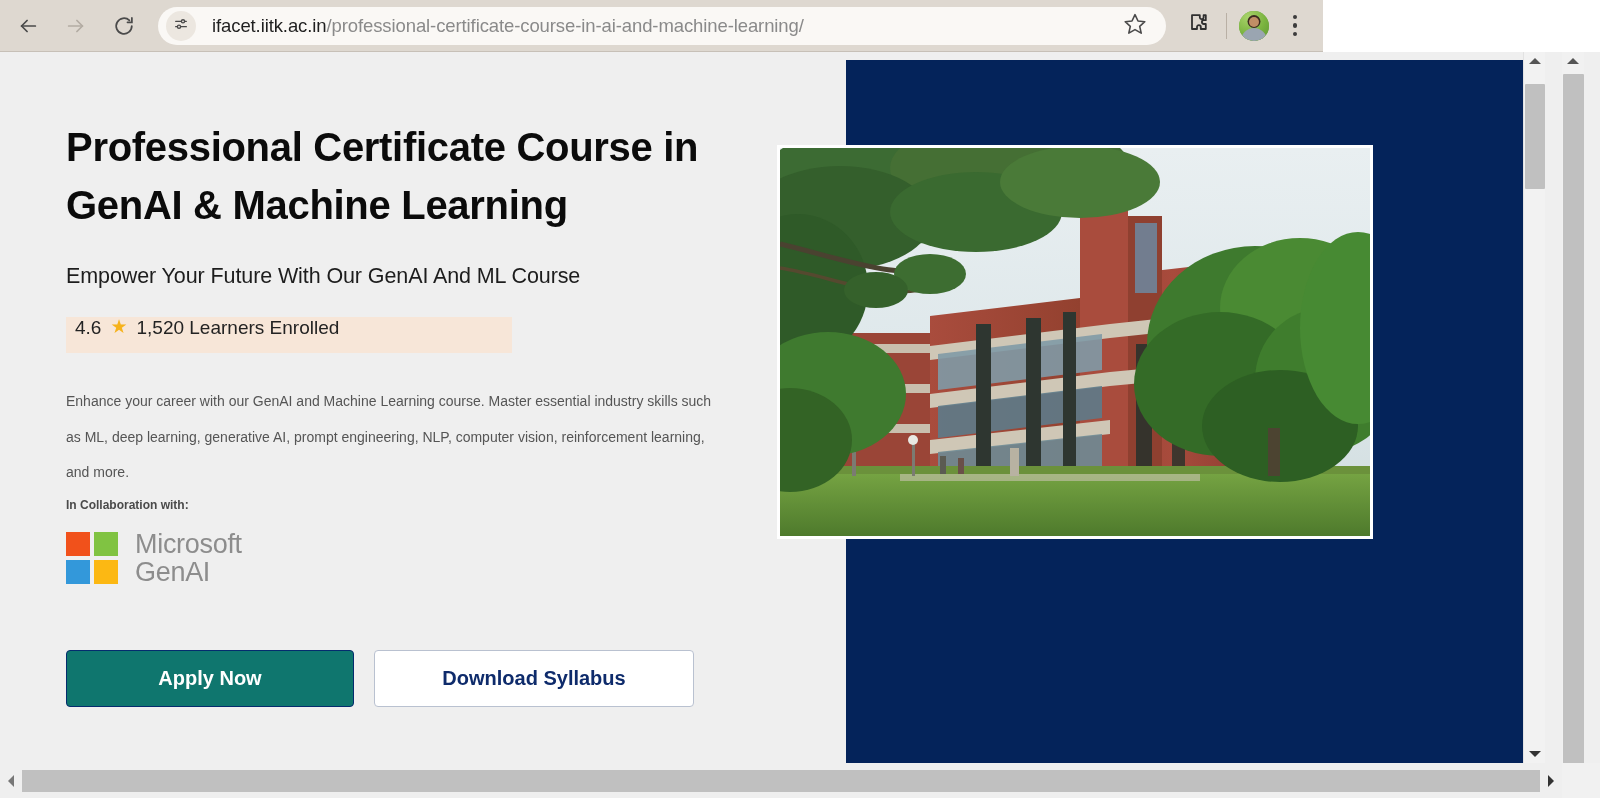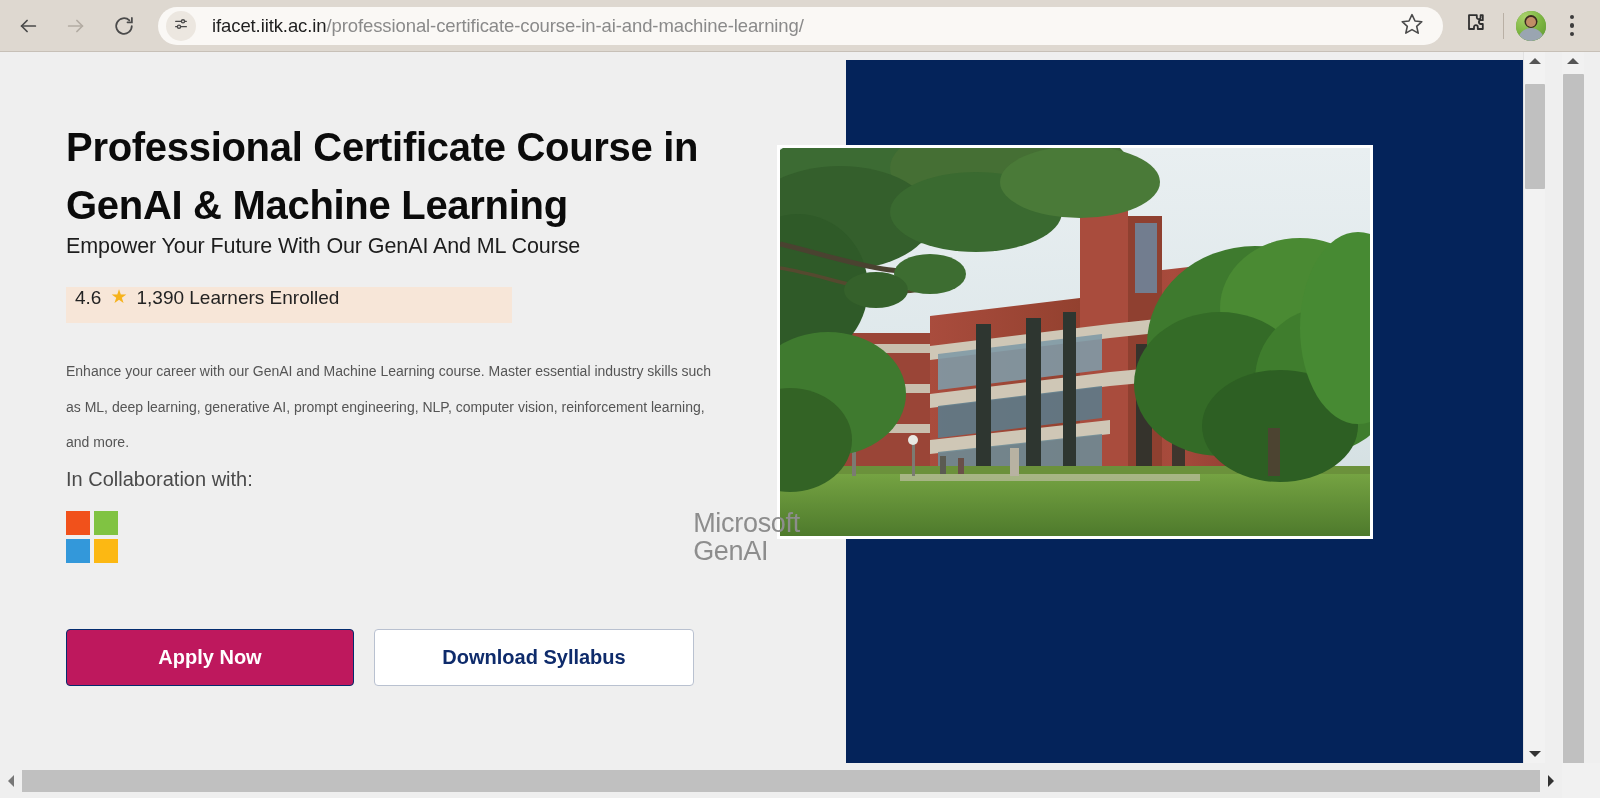--- a/index.html
+++ b/index.html
@@ -17,21 +17,21 @@
     position: relative;
     width: 1600px;
     height: 798px;
     overflow: hidden;
   }
 
   
   .browser-toolbar {
     position: absolute;
     top: 0; left: 0;
-    width: 1600px;
+    width: 1323px;
     height: 52px;
     background: #ded8d0;
     border-bottom: 1px solid #c7c0b7;
     display: flex;
     align-items: center;
   }
 
   .nav-btn {
     width: 40px; height: 40px;
     margin-left: 8px;
@@ -177,20 +177,21 @@
   .hero-title {
     font-size: 40px;
     font-weight: bold;
     line-height: 1.45;
     color: #0b0b0b;
     letter-spacing: -0.3px;
     max-width: 640px;
   }
 
   .hero-subtitle {
+    margin-top: 30px;
     font-size: 21.5px;
     color: #1d1d1d;
     letter-spacing: -0.1px;
   }
 
   .rating-badge {
     margin-top: 28px;
     width: 446px;
     height: 36px;
     background: #f7e6d8;
@@ -206,30 +207,30 @@
   .hero-desc {
     margin-top: 31px;
     font-size: 14px;
     line-height: 35.5px;
     color: #555555;
     width: 660px;
   }
 
   .collab-label {
     margin-top: 7px;
-    font-size: 20px;
+    font-size: 12px;
     color: #4a4a4a;
+    font-weight: bold;
   }
 
   .azure-logo {
     margin-top: 18px;
     display: flex;
     align-items: center;
-    gap: 32px;
-    justify-content: space-between;
+    gap: 17px;
   }
   .ms-grid {
     width: 52px; height: 52px;
     display: grid;
     grid-template-columns: 1fr 1fr;
     grid-template-rows: 1fr 1fr;
     gap: 4px;
   }
   .ms-grid i { display: block; }
   .ms-r { background: #f1511b; }
@@ -254,21 +255,21 @@
     font-size: 20px;
     font-weight: bold;
     border-radius: 4px;
     display: flex;
     align-items: center;
     justify-content: center;
     cursor: pointer;
   }
   .btn-primary {
     width: 288px;
-    background: #be185d;
+    background: #0f766e;
     color: #ffffff;
     border: 1px solid #042c6e;
   }
   .btn-secondary {
     width: 320px;
     background: #ffffff;
     color: #0e2b6b;
     border: 1px solid #b9c1d0;
   }
 
@@ -533,21 +534,21 @@
 
       <div class="content">
 
         <h1 class="hero-title">Professional Certificate Course in GenAI &amp; Machine Learning</h1>
 
         <div class="hero-subtitle">Empower Your Future With Our GenAI And ML Course</div>
 
         <div class="rating-badge">
           <span>4.6</span>
           <span class="star">★</span>
-          <span>1,390 Learners Enrolled</span>
+          <span>1,520 Learners Enrolled</span>
         </div>
 
         <p class="hero-desc">Enhance your career with our GenAI and Machine Learning course. Master essential industry skills such as ML, deep learning, generative AI, prompt engineering, NLP, computer vision, reinforcement learning, and more.</p>
 
         <div class="collab-label">In Collaboration with:</div>
 
         <div class="azure-logo">
           <span class="ms-grid">
             <i class="ms-r"></i>
             <i class="ms-g"></i>

